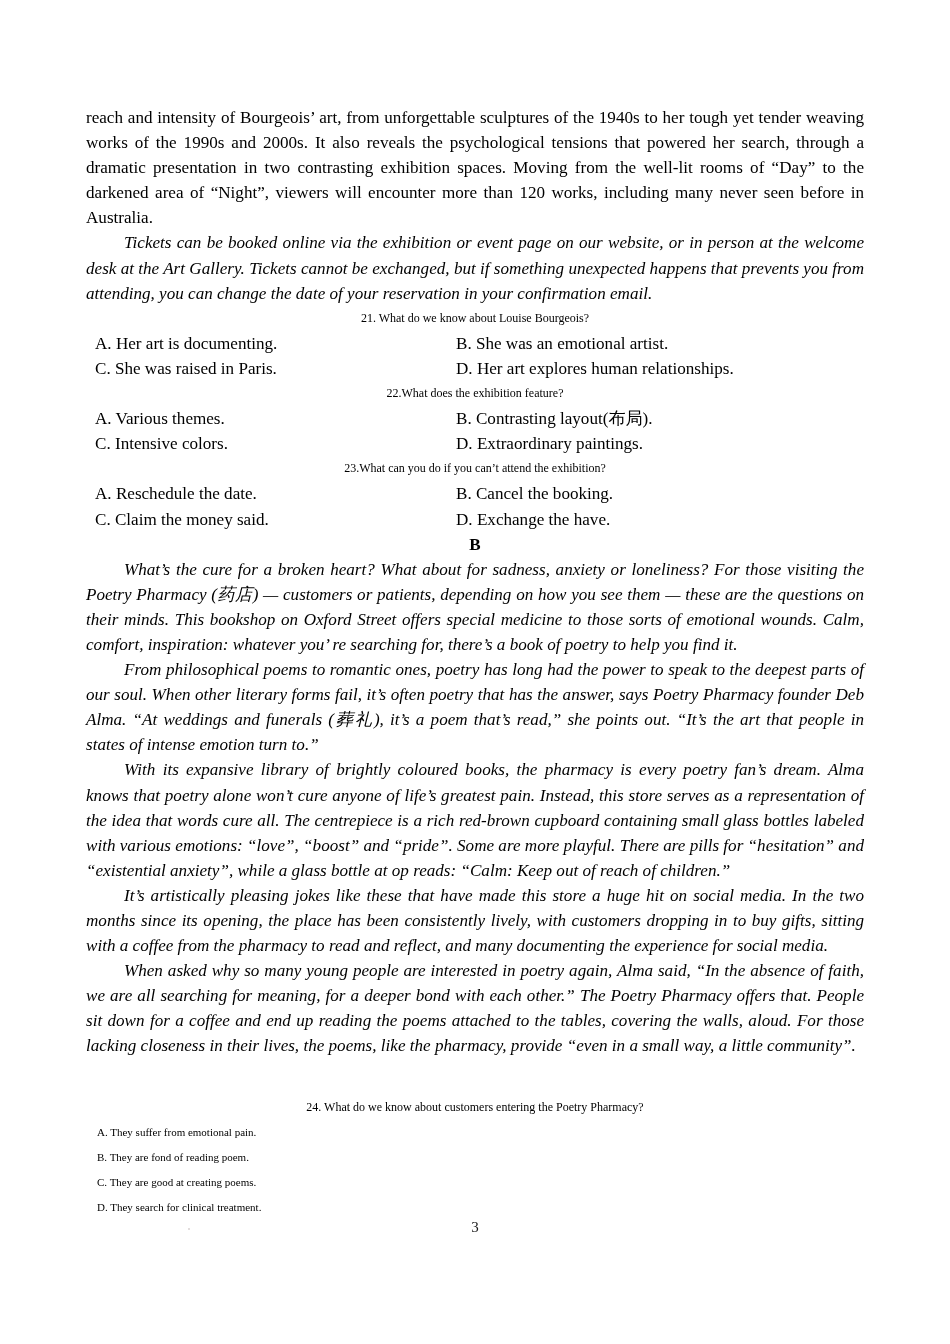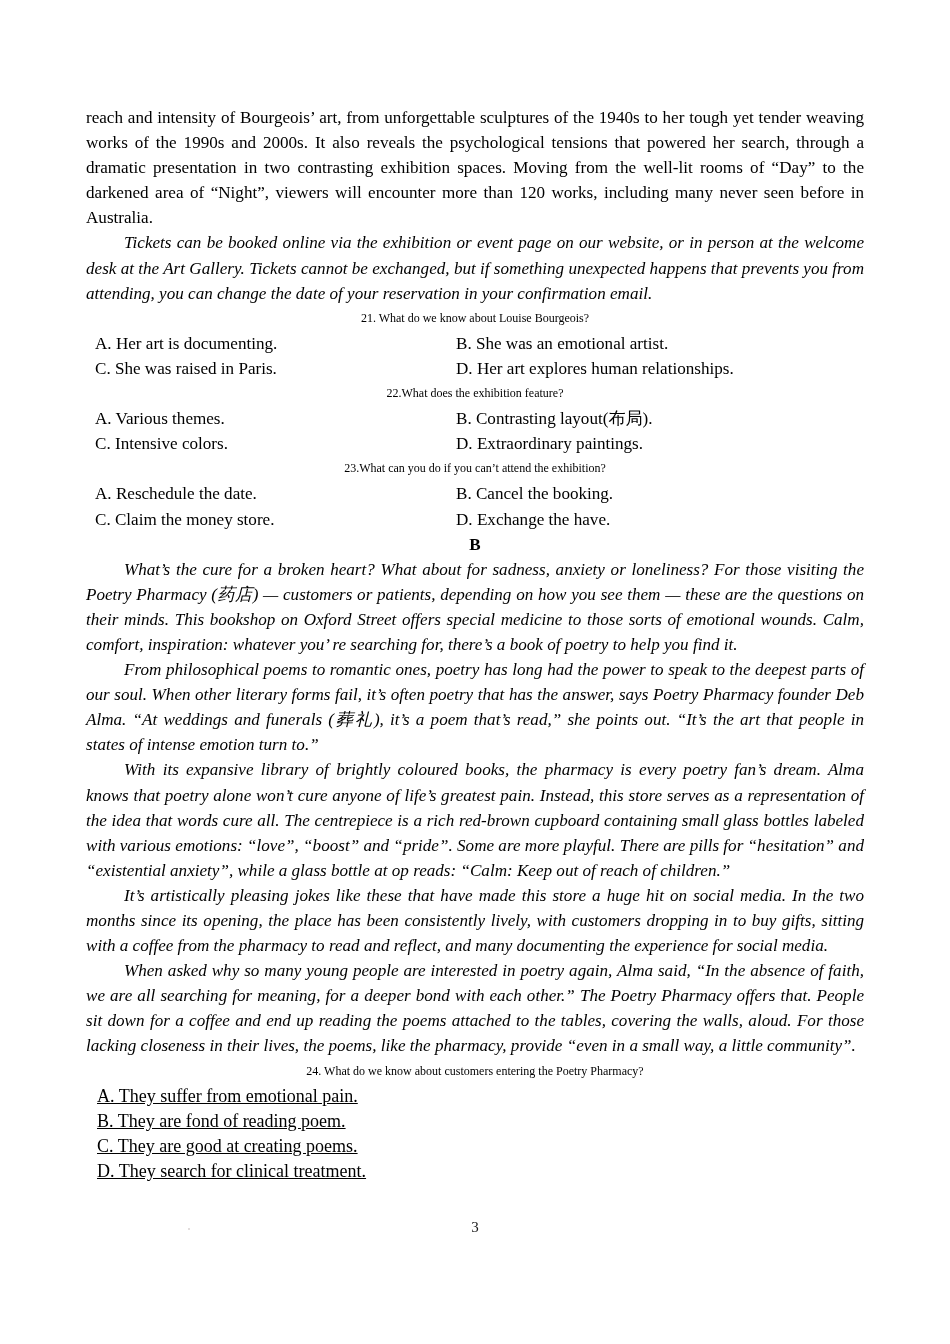--- a/index.html
+++ b/index.html
@@ -65,28 +65,28 @@
     width: 370px;
     padding-left: 9px;
     box-sizing: border-box;
     white-space: pre;
   }
   .opt-col-b {
     flex: 1;
     white-space: pre;
   }
   .opt-single {
-    font-size: 18px;
+    font-size: 11px;
     line-height: 25.1px;
     padding-left: 11px;
     white-space: pre;
-    text-decoration: underline;
   }
   .q24-block {
     font-family: "Liberation Serif", "DejaVu Serif", serif;
+    margin-top: 36px;
   }
   .page-number {
     position: absolute;
     left: 0;
     top: 1218px;
     width: 950px;
     text-align: center;
     font-size: 15px;
     line-height: 18px;
     font-family: "Liberation Serif", "DejaVu Serif", serif;
@@ -131,21 +131,21 @@
       <div class="opt-col-a">C. Intensive colors.</div>
       <div class="opt-col-b">D. Extraordinary paintings.</div>
     </div>
 
     <p class="q-line">23.What can you do if you can’t attend the exhibition?</p>
     <div class="opt-row">
       <div class="opt-col-a">A. Reschedule the date.</div>
       <div class="opt-col-b">B. Cancel the booking.</div>
     </div>
     <div class="opt-row">
-      <div class="opt-col-a">C. Claim the money store.</div>
+      <div class="opt-col-a">C. Claim the money said.</div>
       <div class="opt-col-b">D. Exchange the have.</div>
     </div>
 
     <p class="section-letter">B</p>
     <p class="para indent">What’s the cure for a broken heart? What about for sadness, anxiety or loneliness? For those visiting the Poetry Pharmacy (药店) — customers or patients, depending on how you see them — these are the questions on their minds. This bookshop on Oxford Street offers special medicine to those sorts of emotional wounds. Calm, comfort, inspiration: whatever you’ re searching for, there’s a book of poetry to help you find it.</p>
     <p class="para indent">From philosophical poems to romantic ones, poetry has long had the power to speak to the deepest parts of our soul. When other literary forms fail, it’s often poetry that has the answer, says Poetry Pharmacy founder Deb Alma. “At weddings and funerals (葬礼), it’s a poem that’s read,” she points out. “It’s the art that people in states of intense emotion turn to.”</p>
     <p class="para indent">With its expansive library of brightly coloured books, the pharmacy is every poetry fan’s dream. Alma knows that poetry alone won’t cure anyone of life’s greatest pain. Instead, this store serves as a representation of the idea that words cure all. The centrepiece is a rich red-brown cupboard containing small glass bottles labeled with various emotions: “love”, “boost” and “pride”. Some are more playful. There are pills for “hesitation” and “existential anxiety”, while a glass bottle at op reads: “Calm: Keep out of reach of children.”</p>
     <p class="para indent">It’s artistically pleasing jokes like these that have made this store a huge hit on social media. In the two months since its opening, the place has been consistently lively, with customers dropping in to buy gifts, sitting with a coffee from the pharmacy to read and reflect, and many documenting the experience for social media.</p>
     <p class="para indent">When asked why so many young people are interested in poetry again, Alma said, “In the absence of faith, we are all searching for meaning, for a deeper bond with each other.” The Poetry Pharmacy offers that. People sit down for a coffee and end up reading the poems attached to the tables, covering the walls, aloud. For those lacking closeness in their lives, the poems, like the pharmacy, provide “even in a small way, a little community”.</p>
 

